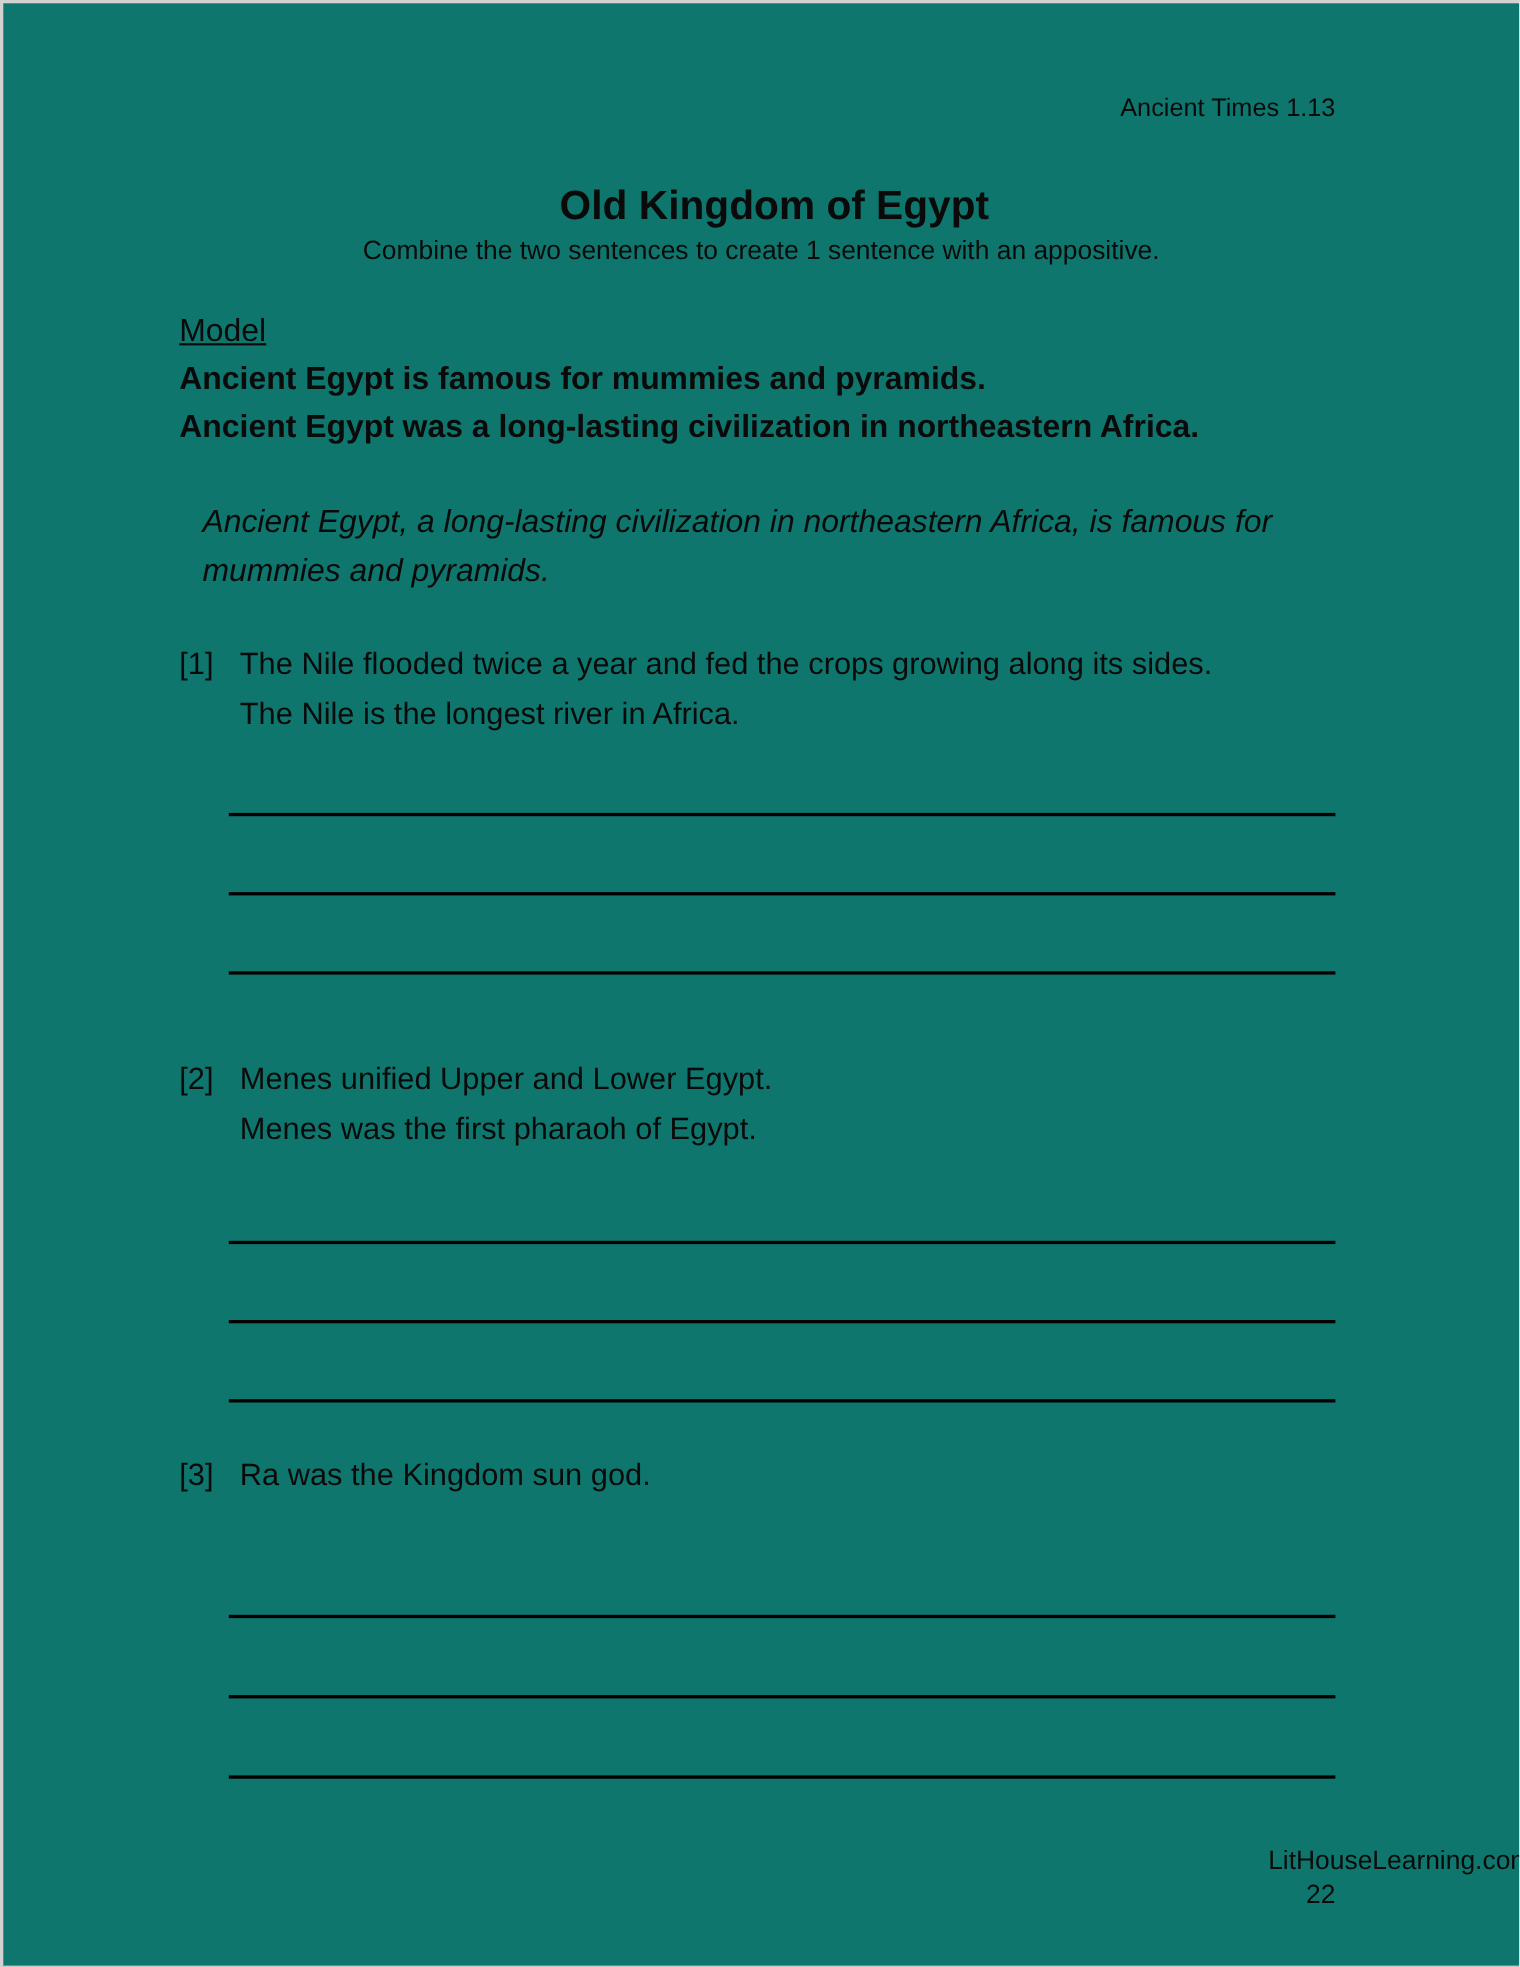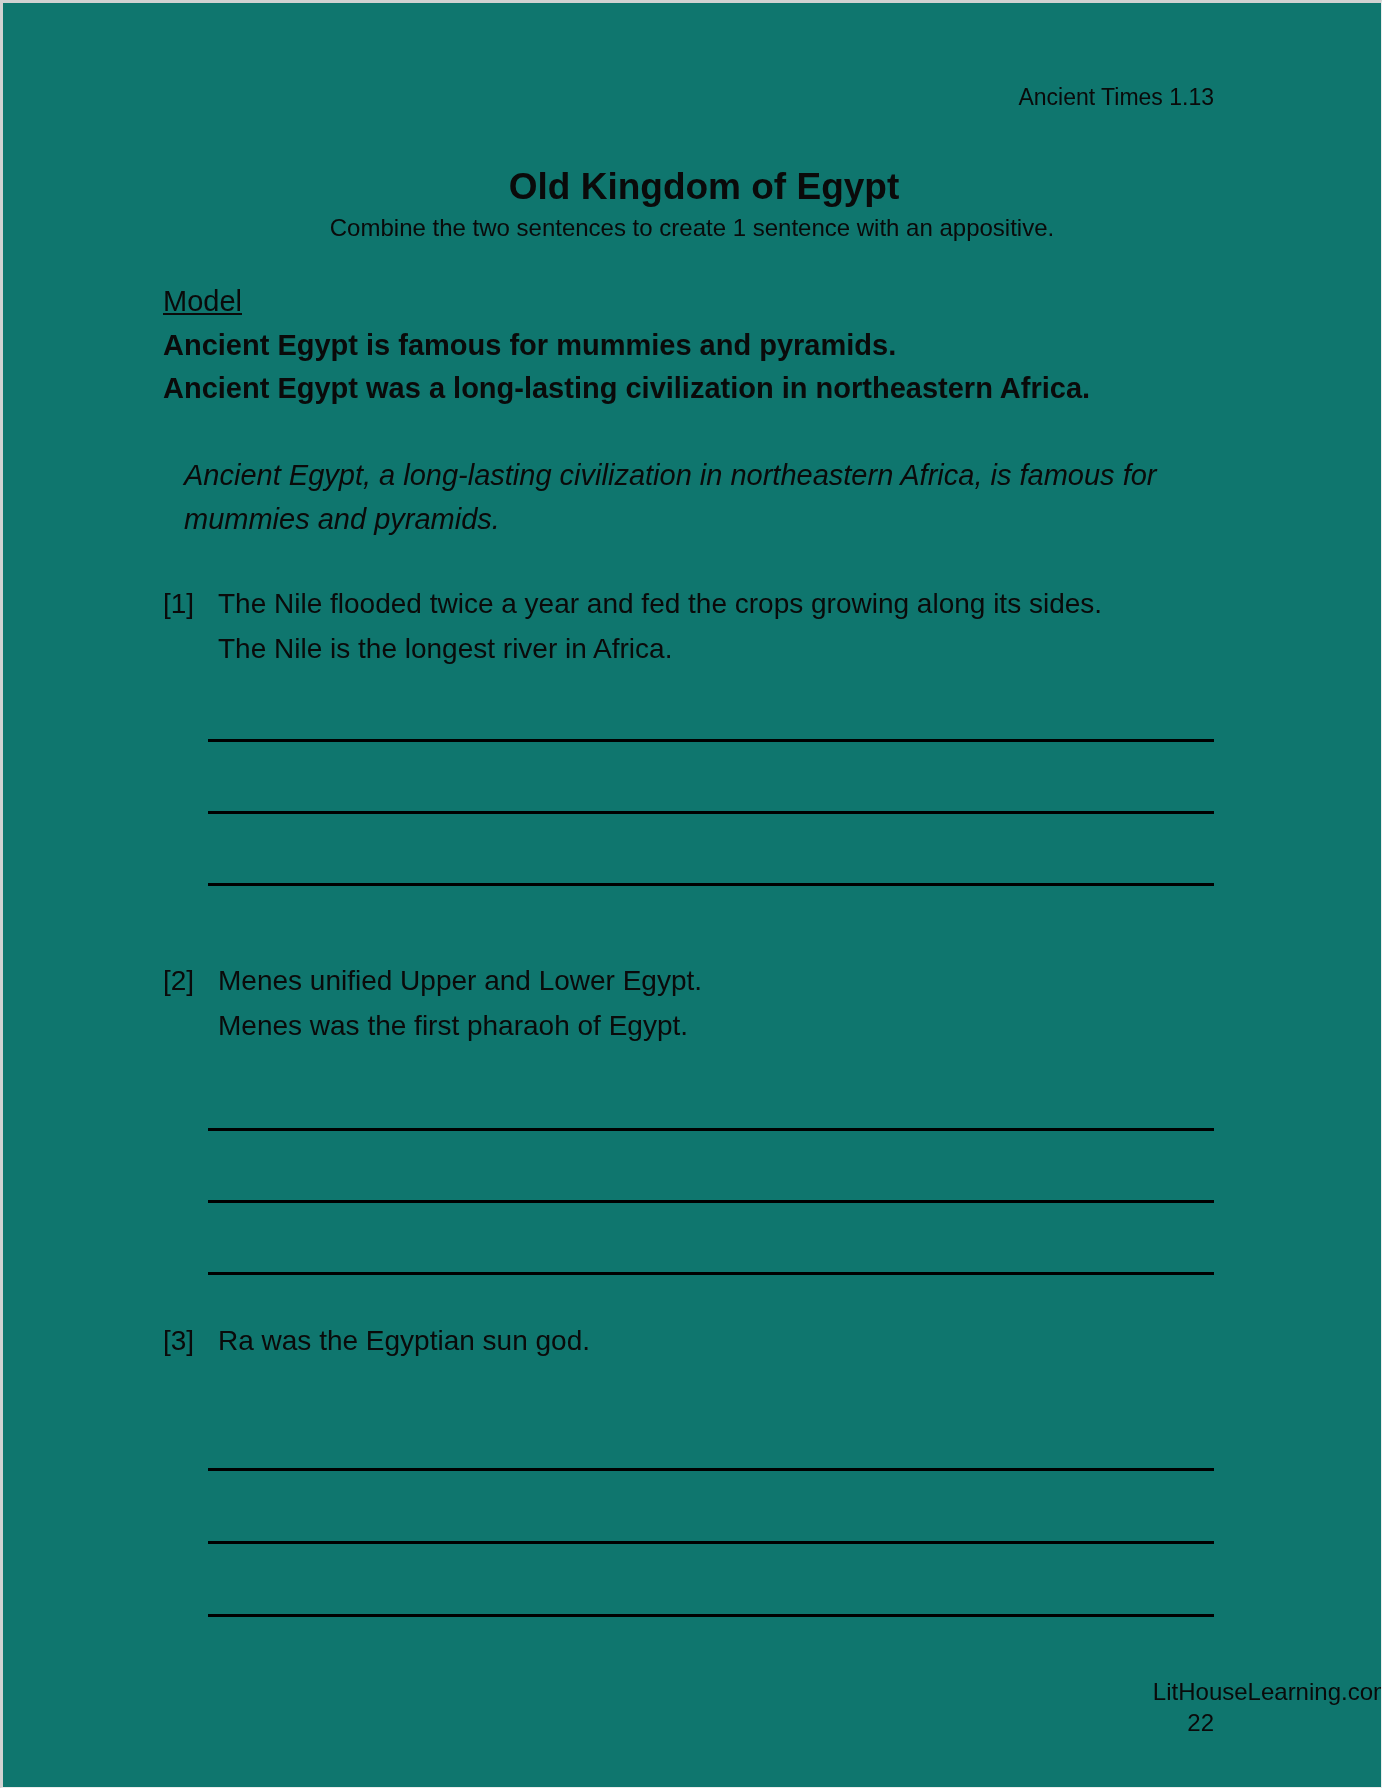--- a/index.html
+++ b/index.html
@@ -157,21 +157,21 @@
       <div>Menes was the first pharaoh of Egypt.</div>
     </div>
   </div>
   <div class="answer-line line-2a"></div>
   <div class="answer-line line-2b"></div>
   <div class="answer-line line-2c"></div>
 
   <div class="item item-3">
     <div class="item-label">[3]</div>
     <div class="item-sentences">
-      <div>Ra was the Egyptian sun god.</div>
+      <div>Ra was the Kingdom sun god.</div>
     </div>
   </div>
   <div class="answer-line line-3a"></div>
   <div class="answer-line line-3b"></div>
   <div class="answer-line line-3c"></div>
 
   <div class="footer-site">LitHouseLearning.com</div>
   <div class="footer-page">22</div>
 
 </div>

